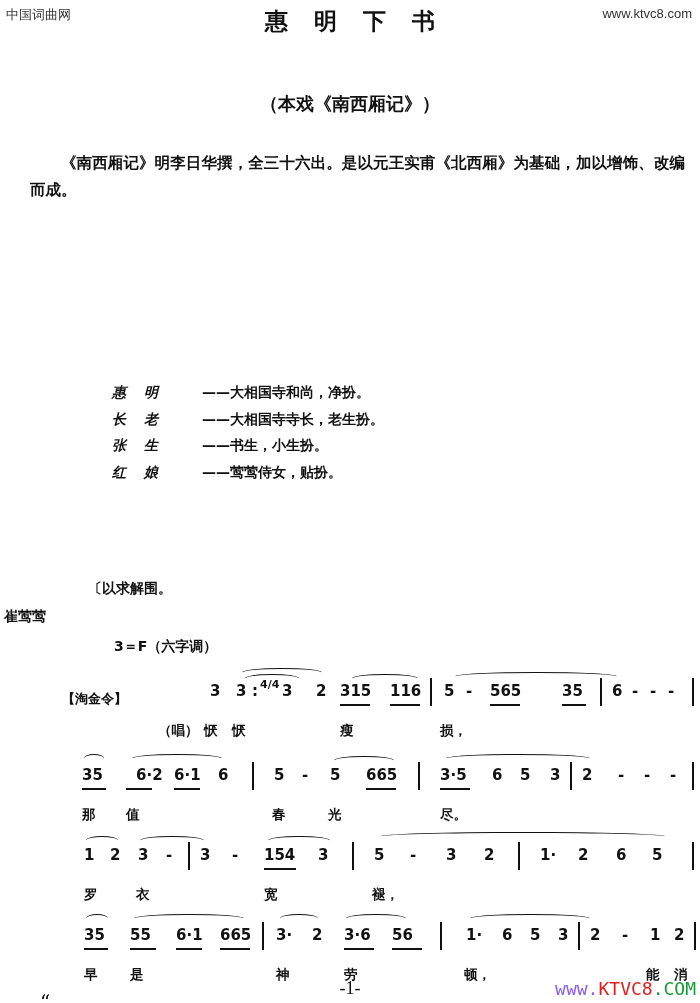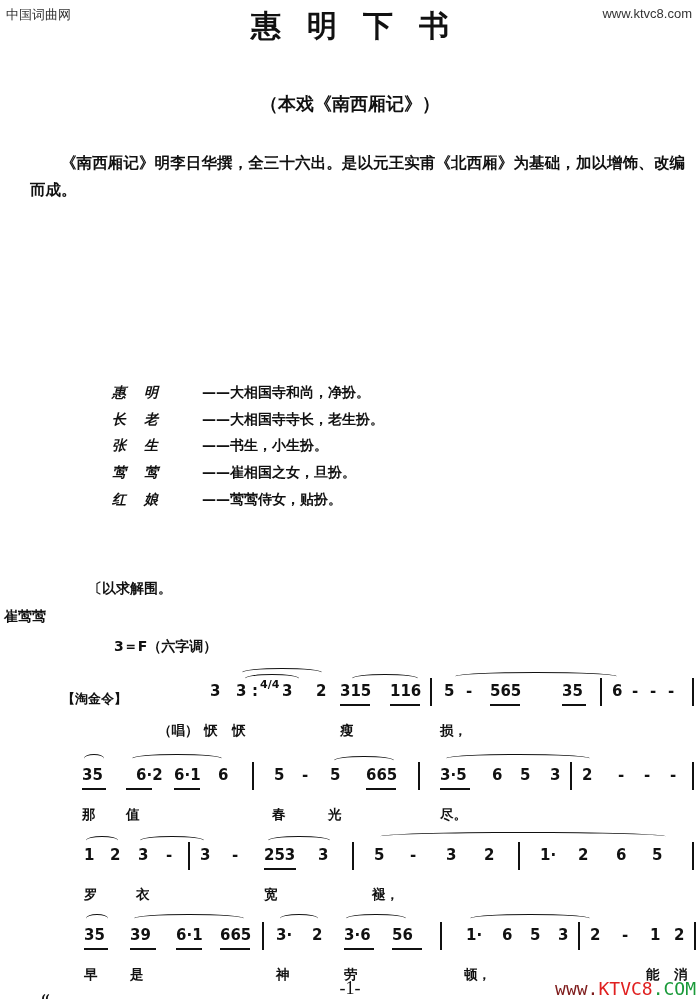--- a/index.html
+++ b/index.html
@@ -3,41 +3,41 @@
 <meta charset="utf-8">
 <style>
   html, body { margin: 0; padding: 0; }
   body {
     width: 700px; height: 1003px; background: #ffffff; position: relative; overflow: hidden;
     font-family: "DejaVu Serif", "Liberation Serif", serif; color: #111;
   }
   .abs { position: absolute; }
   .site-left { left: 6px; top: 6px; font-family: "DejaVu Sans", sans-serif; font-size: 13px; color: #333; }
   .site-right { right: 8px; top: 6px; font-family: "Liberation Sans", sans-serif; font-size: 13px; color: #333; }
-  .title { left: 0; width: 700px; top: 6px; text-align: center; font-size: 30px; font-weight: bold; letter-spacing: 26px; text-indent: 26px; font-family: "DejaVu Sans", sans-serif; }
+  .title { left: 0; width: 700px; top: 6px; text-align: center; font-size: 23px; font-weight: bold; letter-spacing: 26px; text-indent: 26px; font-family: "DejaVu Sans", sans-serif; }
   .subtitle { left: 0; width: 700px; top: 92px; text-align: center; font-size: 18px; font-weight: bold; font-family: "DejaVu Sans", sans-serif; }
   .para { left: 30px; width: 655px; font-size: 15.5px; font-weight: bold; line-height: 26.5px; font-family: "DejaVu Sans", sans-serif; text-align: justify; }
   .para p { margin: 0; text-indent: 2em; }
   .roles { left: 112px; top: 380px; font-size: 14px; font-weight: bold; font-family: "DejaVu Sans", sans-serif; }
   .role { display: flex; height: 26.6px; align-items: center; }
   .role .nm { width: 90px; letter-spacing: 18px; font-style: italic; }
   .role .ds { white-space: nowrap; }
   .stage { left: 88px; top: 580px; font-size: 14px; font-weight: bold; font-family: "DejaVu Sans", sans-serif; }
   .singer { left: 4px; top: 608px; font-size: 14px; font-weight: bold; font-family: "DejaVu Sans", sans-serif; }
   .key { left: 114px; top: 638px; font-size: 14px; font-weight: bold; font-family: "DejaVu Sans", sans-serif; }
   .score-line { left: 0; width: 700px; height: 80px; }
   .qupai { left: 62px; top: 22px; font-size: 13px; font-weight: bold; font-family: "DejaVu Sans", sans-serif; }
   .n { position: absolute; font-size: 15px; font-weight: bold; font-family: "DejaVu Sans", sans-serif; top: 14px; }
   .bar { position: absolute; top: 10px; width: 1.5px; height: 28px; background: #111; }
   .lyr { position: absolute; top: 54px; font-size: 13.5px; font-weight: bold; font-family: "DejaVu Sans", sans-serif; }
   .slur { position: absolute; border-top: 1.5px solid #111; border-radius: 50% 50% 0 0; height: 8px; }
   .ul { position: absolute; height: 1.5px; background: #111; }
   .page-num { left: 0; width: 700px; top: 978px; text-align: center; font-size: 18px; font-family: "Liberation Serif", serif; }
   .wm { right: 4px; top: 978px; font-family: "DejaVu Sans Mono", monospace; font-size: 18px; letter-spacing: 0px; }
-  .wm .a { color: #7f1d1d; } .wm .b { color: #e02020; } .wm .c { color: #1a9a3a; }
+  .wm .a { color: #8b5cf6; } .wm .b { color: #e02020; } .wm .c { color: #1a9a3a; }
   .quote-mark { left: 40px; top: 990px; font-size: 20px; }
 </style>
 </head>
 <body>
 
 <div class="abs site-left">中国词曲网</div>
 <div class="abs site-right">www.ktvc8.com</div>
 
 <div class="abs title">惠明下书</div>
 <div class="abs subtitle">（本戏《南西厢记》）</div>
@@ -51,24 +51,20 @@
       <span class="nm">惠明</span>
       <span class="ds">——大相国寺和尚，净扮。</span>
     </div>
   <div class="role">
       <span class="nm">长老</span>
       <span class="ds">——大相国寺寺长，老生扮。</span>
     </div>
   <div class="role">
       <span class="nm">张生</span>
       <span class="ds">——书生，小生扮。</span>
-    </div>
-  <div class="role">
-      <span class="nm">莺莺</span>
-      <span class="ds">——崔相国之女，旦扮。</span>
     </div>
   <div class="role">
       <span class="nm">红娘</span>
       <span class="ds">——莺莺侍女，贴扮。</span>
     </div>
 </div>
 
 <div class="abs stage">〔以求解围。</div>
 <div class="abs singer">崔莺莺</div>
 <div class="abs key">3＝F（六字调）</div>
@@ -147,21 +143,21 @@
 </div>
 
 <div class="abs score-line" style="top:832px;">
   <span class="n" style="left:84px">1</span>
   <span class="n" style="left:110px">2</span>
   <span class="n" style="left:138px">3</span>
   <span class="n" style="left:166px">-</span>
   <div class="bar" style="left:188px"></div>
   <span class="n" style="left:200px">3</span>
   <span class="n" style="left:232px">-</span>
-  <span class="n" style="left:264px">253</span>
+  <span class="n" style="left:264px">154</span>
   <span class="n" style="left:318px">3</span>
   <div class="bar" style="left:352px"></div>
   <span class="n" style="left:374px">5</span>
   <span class="n" style="left:410px">-</span>
   <span class="n" style="left:446px">3</span>
   <span class="n" style="left:484px">2</span>
   <div class="bar" style="left:518px"></div>
   <span class="n" style="left:540px">1·</span>
   <span class="n" style="left:578px">2</span>
   <span class="n" style="left:616px">6</span>
@@ -173,21 +169,21 @@
   <div class="slur" style="left:380px;top:0;width:286px"></div>
   <div class="ul" style="left:264px;top:36px;width:32px"></div>
   <span class="lyr" style="left:84px">罗</span>
   <span class="lyr" style="left:136px">衣</span>
   <span class="lyr" style="left:264px">宽</span>
   <span class="lyr" style="left:372px">褪，</span>
 </div>
 
 <div class="abs score-line" style="top:912px;">
   <span class="n" style="left:84px">35</span>
-  <span class="n" style="left:130px">39</span>
+  <span class="n" style="left:130px">55</span>
   <span class="n" style="left:176px">6·1</span>
   <span class="n" style="left:220px">665</span>
   <div class="bar" style="left:262px"></div>
   <span class="n" style="left:276px">3·</span>
   <span class="n" style="left:312px">2</span>
   <span class="n" style="left:344px">3·6</span>
   <span class="n" style="left:392px">56</span>
   <div class="bar" style="left:440px"></div>
   <span class="n" style="left:466px">1·</span>
   <span class="n" style="left:502px">6</span>

